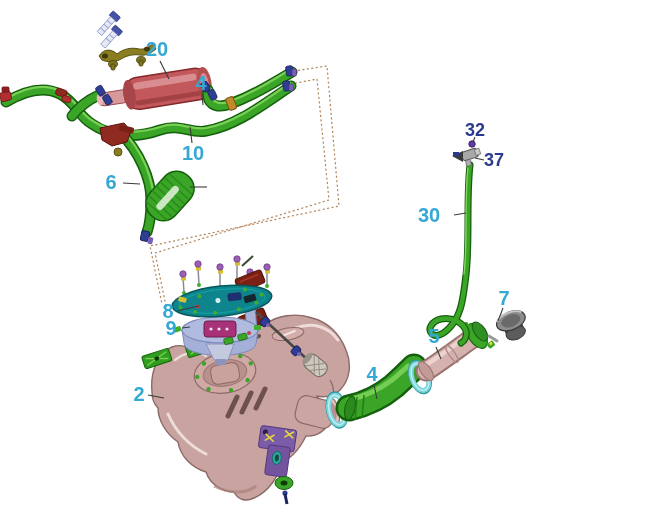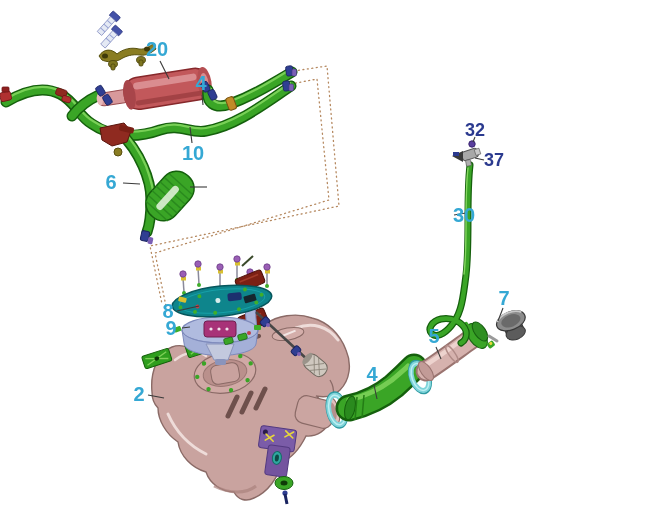--- a/index.html
+++ b/index.html
@@ -434,17 +434,17 @@
 <div class="part-label lbl-cyan" style="left:201px;top:83px">4</div>
 <div class="part-label lbl-cyan" style="left:193px;top:153px">10</div>
 <div class="part-label lbl-cyan" style="left:111px;top:182px">6</div>
 <div class="part-label lbl-cyan" style="left:219px;top:186px"></div>
 <div class="part-label lbl-cyan" style="left:168px;top:311px">8</div>
 <div class="part-label lbl-cyan" style="left:171px;top:328px">9</div>
 <div class="part-label lbl-cyan" style="left:139px;top:394px">2</div>
 <div class="part-label lbl-cyan" style="left:372px;top:374px">4</div>
 <div class="part-label lbl-cyan" style="left:434px;top:336px">5</div>
 <div class="part-label lbl-cyan" style="left:504px;top:298px">7</div>
-<div class="part-label lbl-cyan" style="left:464px;top:215px">30</div>
+<div class="part-label lbl-cyan" style="left:429px;top:215px">30</div>
 <div class="part-label lbl-navy" style="left:494px;top:160px">37</div>
 <div class="part-label lbl-navy" style="left:475px;top:130px">32</div>
 
 </div>
 
 </body></html>

